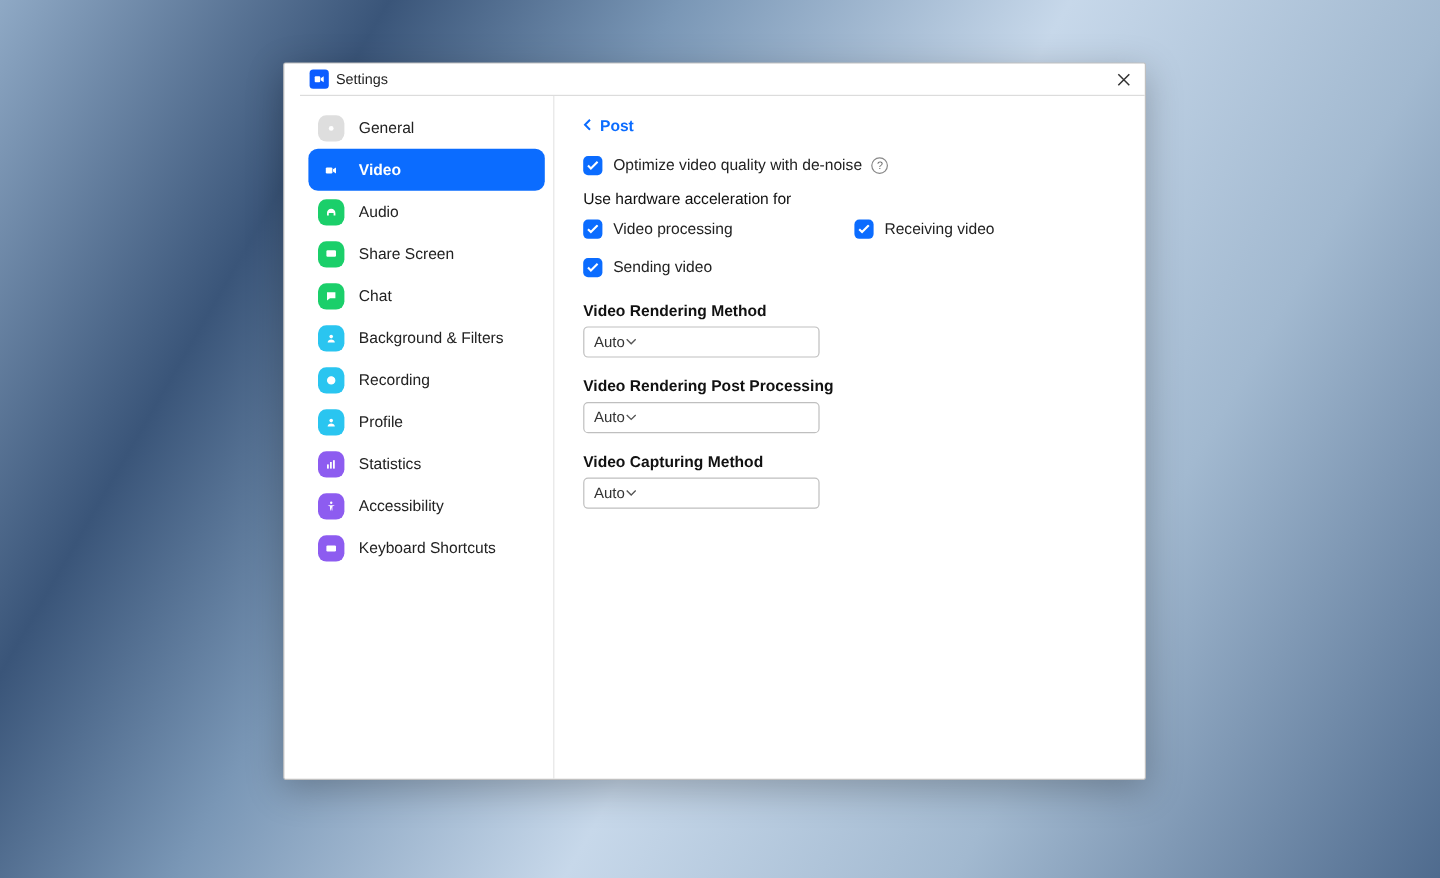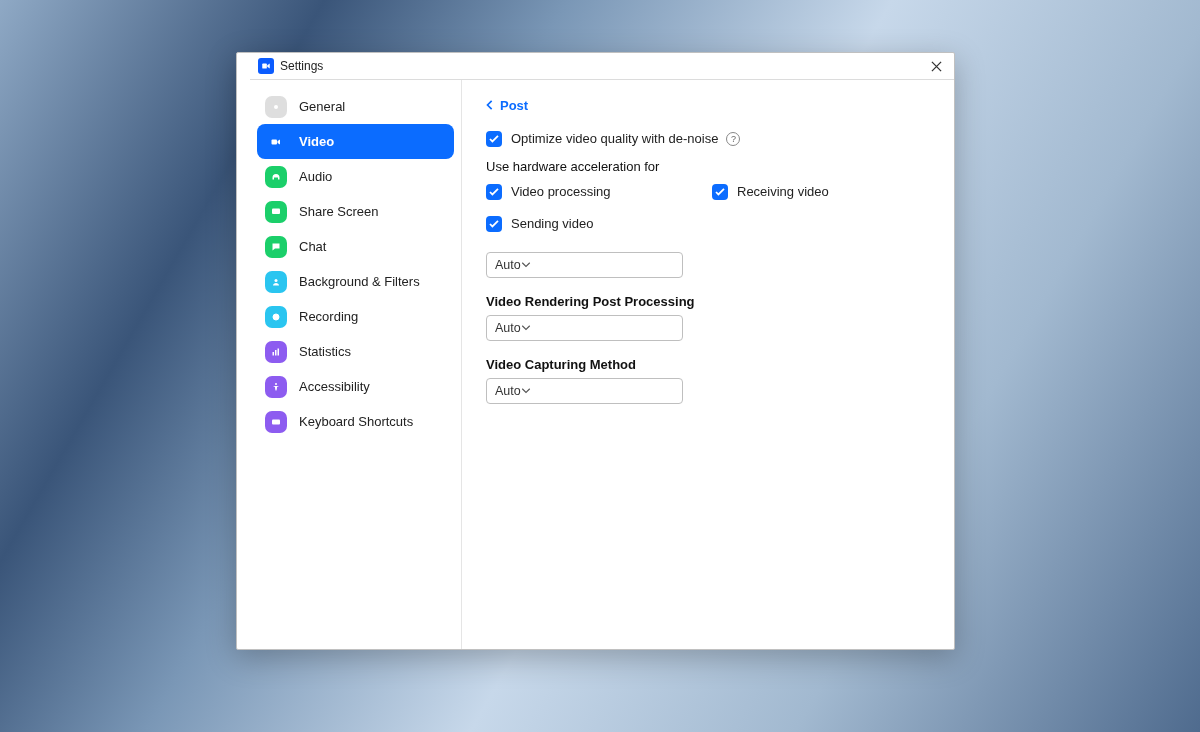--- a/index.html
+++ b/index.html
@@ -166,20 +166,29 @@
       <div class="nav-item">
         <span class="icon-wrap ic-rec ic-white">
           <svg viewBox="0 0 24 24">
               <circle cx="12" cy="12" r="6" fill="none" stroke="#fff" stroke-width="2"></circle>
               <circle cx="12" cy="12" r="2.5"></circle>
             </svg>
         </span>
         <span class="label">Recording</span>
       </div>
 
+      <div class="nav-item">
+        <span class="icon-wrap ic-profile ic-white">
+          <svg viewBox="0 0 24 24">
+              <circle cx="12" cy="9" r="3"></circle>
+              <path d="M6 19c0-3 3-5 6-5s6 2 6 5z"></path>
+            </svg>
+        </span>
+        <span class="label">Profile</span>
+      </div>
 
       <div class="nav-item">
         <span class="icon-wrap ic-stats ic-white">
           <svg viewBox="0 0 24 24">
               <rect x="5" y="12" width="3" height="7"></rect>
               <rect x="10" y="8" width="3" height="11"></rect>
               <rect x="15" y="5" width="3" height="14"></rect>
             </svg>
         </span>
         <span class="label">Statistics</span>
@@ -250,20 +259,21 @@
         <div class="check-row" style="margin-bottom:0">
           <span class="checkbox">
               <svg viewBox="0 0 12 10">
                 <path d="M1 5 L4 8 L11 1"></path>
               </svg>
             </span>
           <span>Sending video</span>
         </div>
       </div>
 
+      <div class="dropdown-label">Video Rendering Method</div>
       <div class="dropdown">
         <span>Auto</span>
         <svg viewBox="0 0 12 8">
             <path d="M1 1 L6 6 L11 1" fill="none" stroke="#555" stroke-width="1.5"></path>
           </svg>
       </div>
 
       <div class="dropdown-label">Video Rendering Post Processing</div>
       <div class="dropdown">
         <span>Auto</span>

